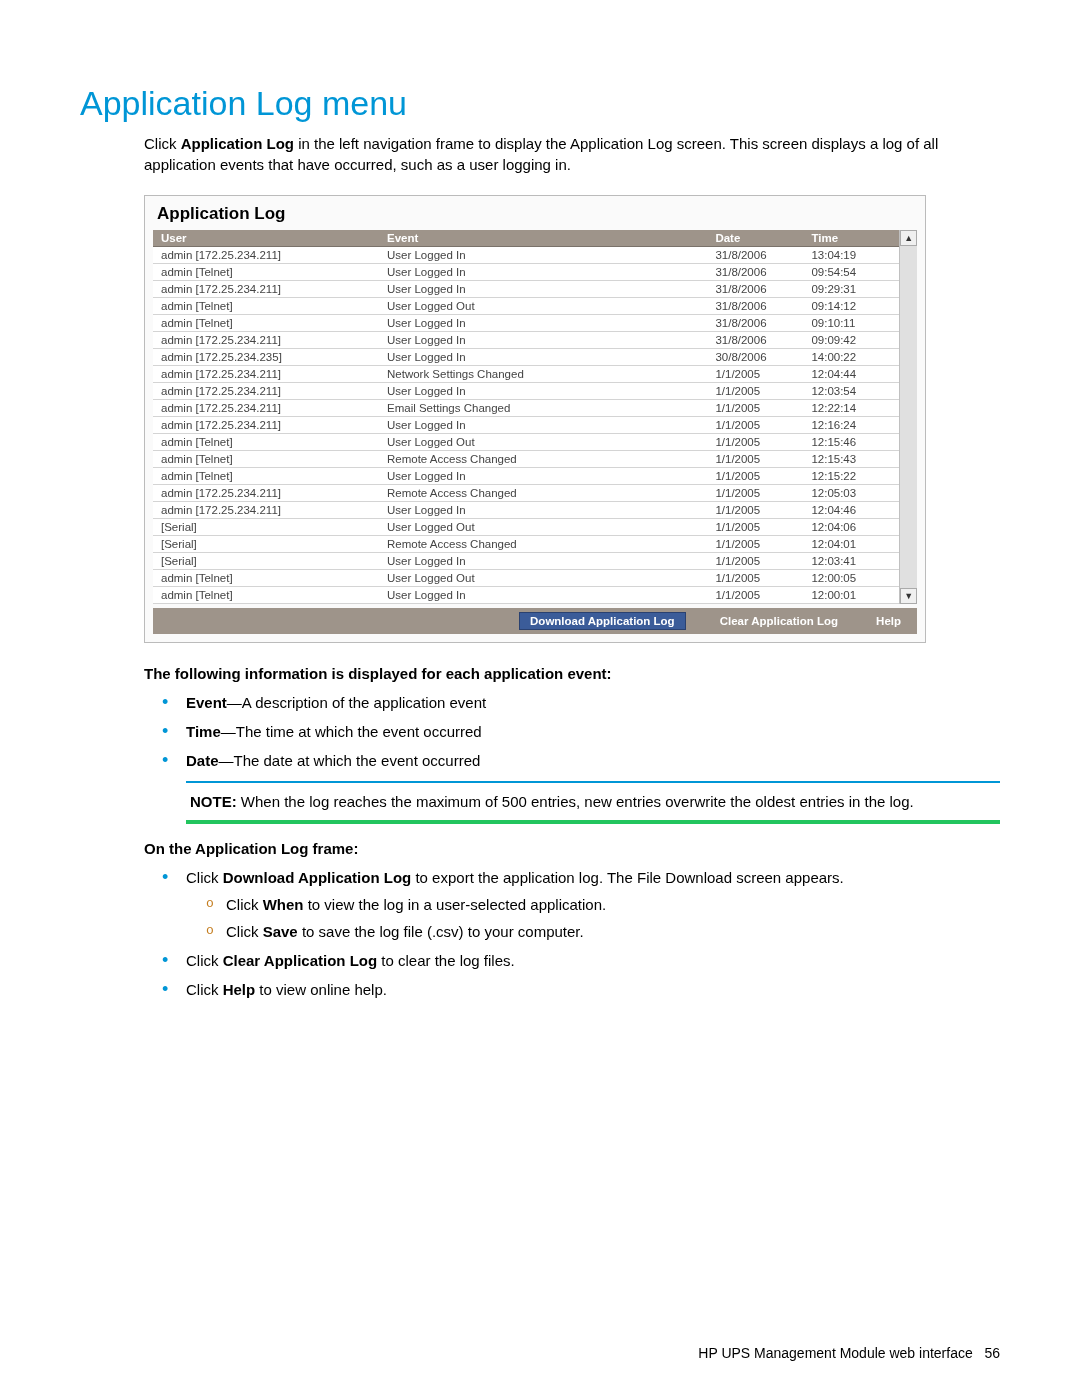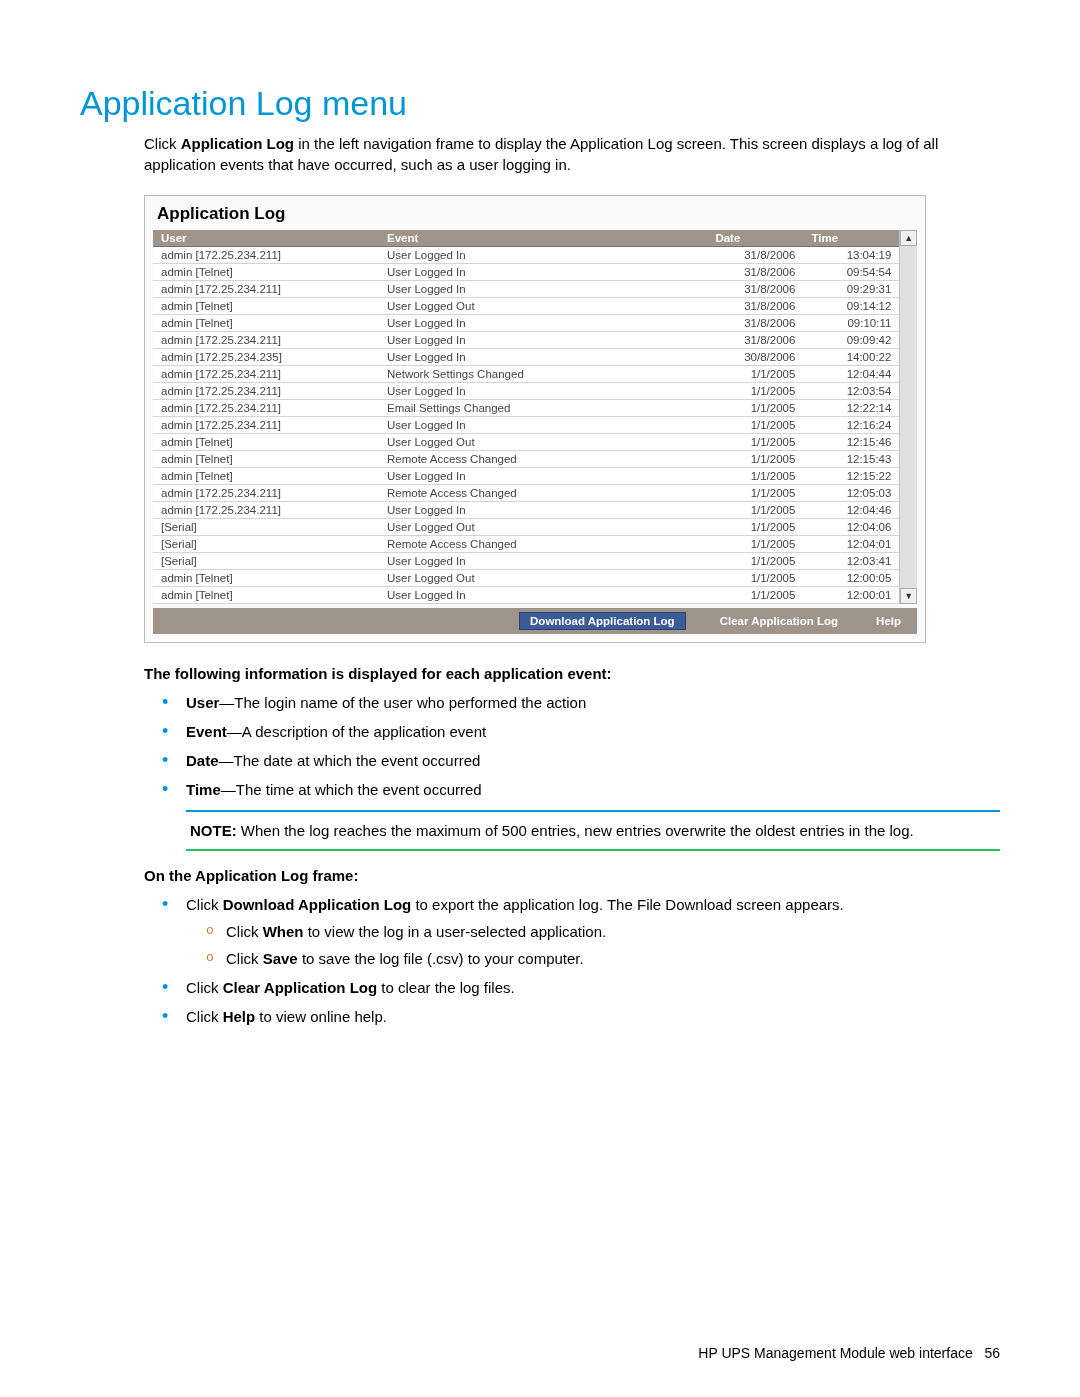--- a/index.html
+++ b/index.html
@@ -66,21 +66,21 @@
     padding: 2px 8px;
     font-size: 11.5px;
     border-bottom: 1px solid #7a726a;
   }
   table.log tbody td {
     padding: 2px 8px;
     border-bottom: 1px solid #d4d4d4;
     background: #fff;
     white-space: nowrap;
   }
-  table.log td.col-date, table.log td.col-time { text-align: right; }
+  table.log td.col-date, table.log td.col-time { text-align: left; }
   table.log th.col-date, table.log th.col-time { }
   .scrollbar {
     width: 17px;
     background: #e8e8e8;
     border-left: 1px solid #c0c0c0;
     display:flex;
     flex-direction: column;
     justify-content: space-between;
   }
   .sb-btn {
@@ -160,21 +160,21 @@
     content: "o";
     color: #c47d1f;
     font-family: "Courier New", monospace;
     font-size: 13px;
     position: absolute;
     left: -20px;
     top: 1px;
   }
   .note-box {
     border-top: 2px solid #0096d6;
-    border-bottom: 2px solid #22c55e;
+    border-bottom: 4px solid #22c55e;
     margin: 10px 0 14px 106px;
     padding: 8px 4px;
     line-height:1.4;
   }
   .footer {
     position: absolute;
     bottom: 40px;
     right: 80px;
     font-size: 14px;
     text-align: center;
@@ -344,24 +344,23 @@
     <div class="button-bar">
       <button class="btn">Download Application Log</button>
       <button class="btn ghost">Clear Application Log</button>
       <button class="btn ghost">Help</button>
     </div>
   </div>
 
   <p class="body-text">The following information is displayed for each application event:</p>
 
   <ul class="bullets" id="fields-list">
-      <li><b>User</b><span>—The login name of the user who performed the action</span></li>
       <li><b>Event</b><span>—A description of the application event</span></li>
+      <li><b>Time</b><span>—The time at which the event occurred</span></li>
       <li><b>Date</b><span>—The date at which the event occurred</span></li>
-      <li><b>Time</b><span>—The time at which the event occurred</span></li>
     </ul>
 
   <div class="note-box">
     <b>NOTE:</b><span>  When the log reaches the maximum of 500 entries, new entries overwrite the oldest entries in the log.</span>
   </div>
 
   <p class="body-text" style="margin-top:14px">On the Application Log frame:</p>
 
   <ul class="bullets">
     <li>

